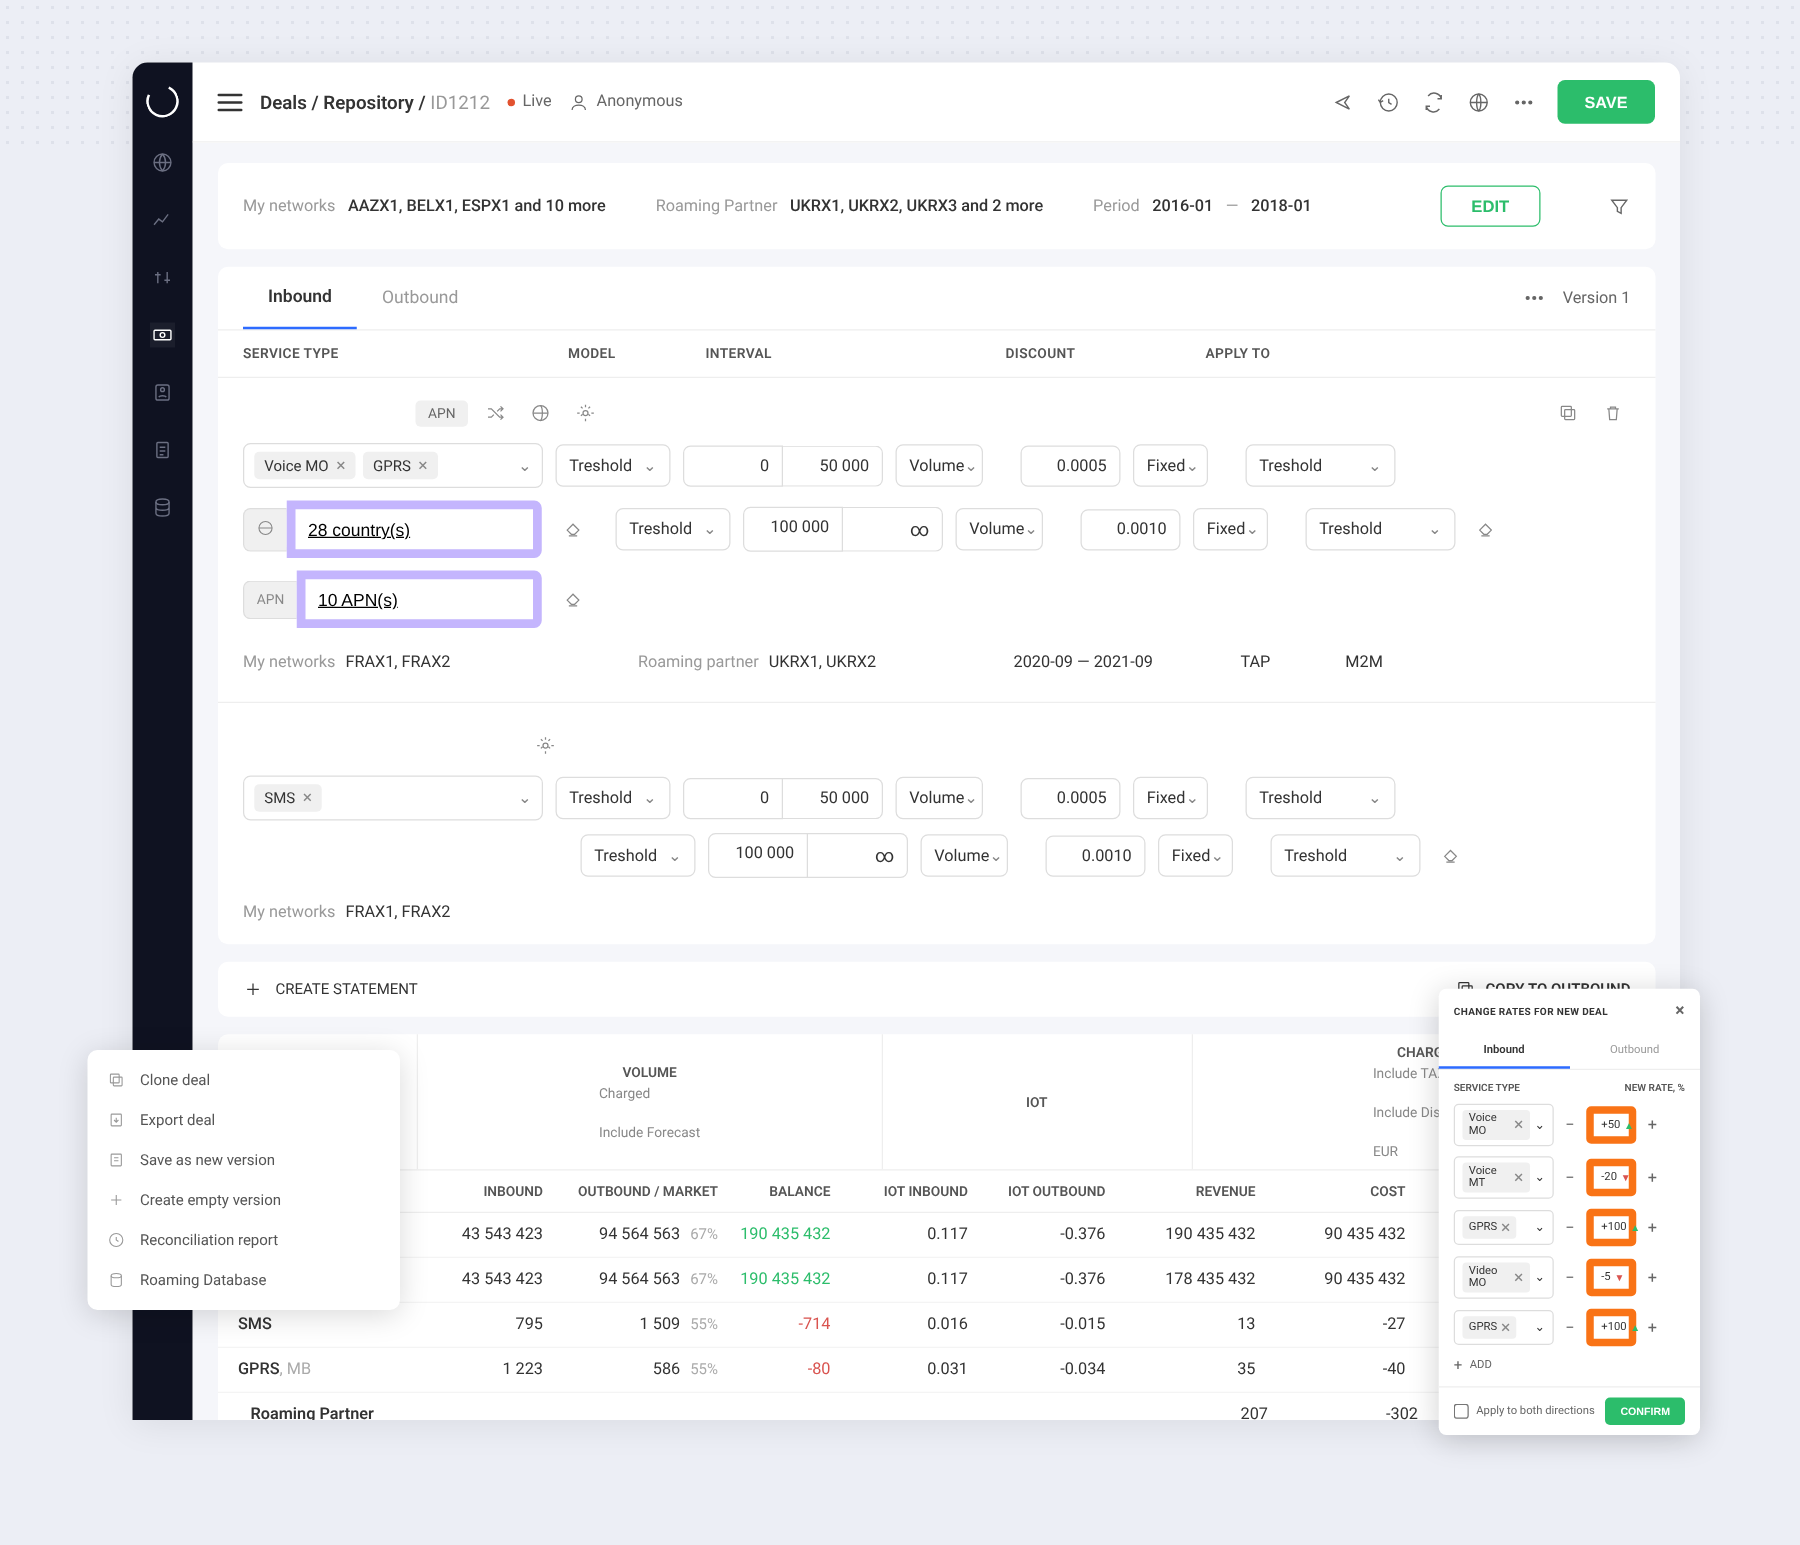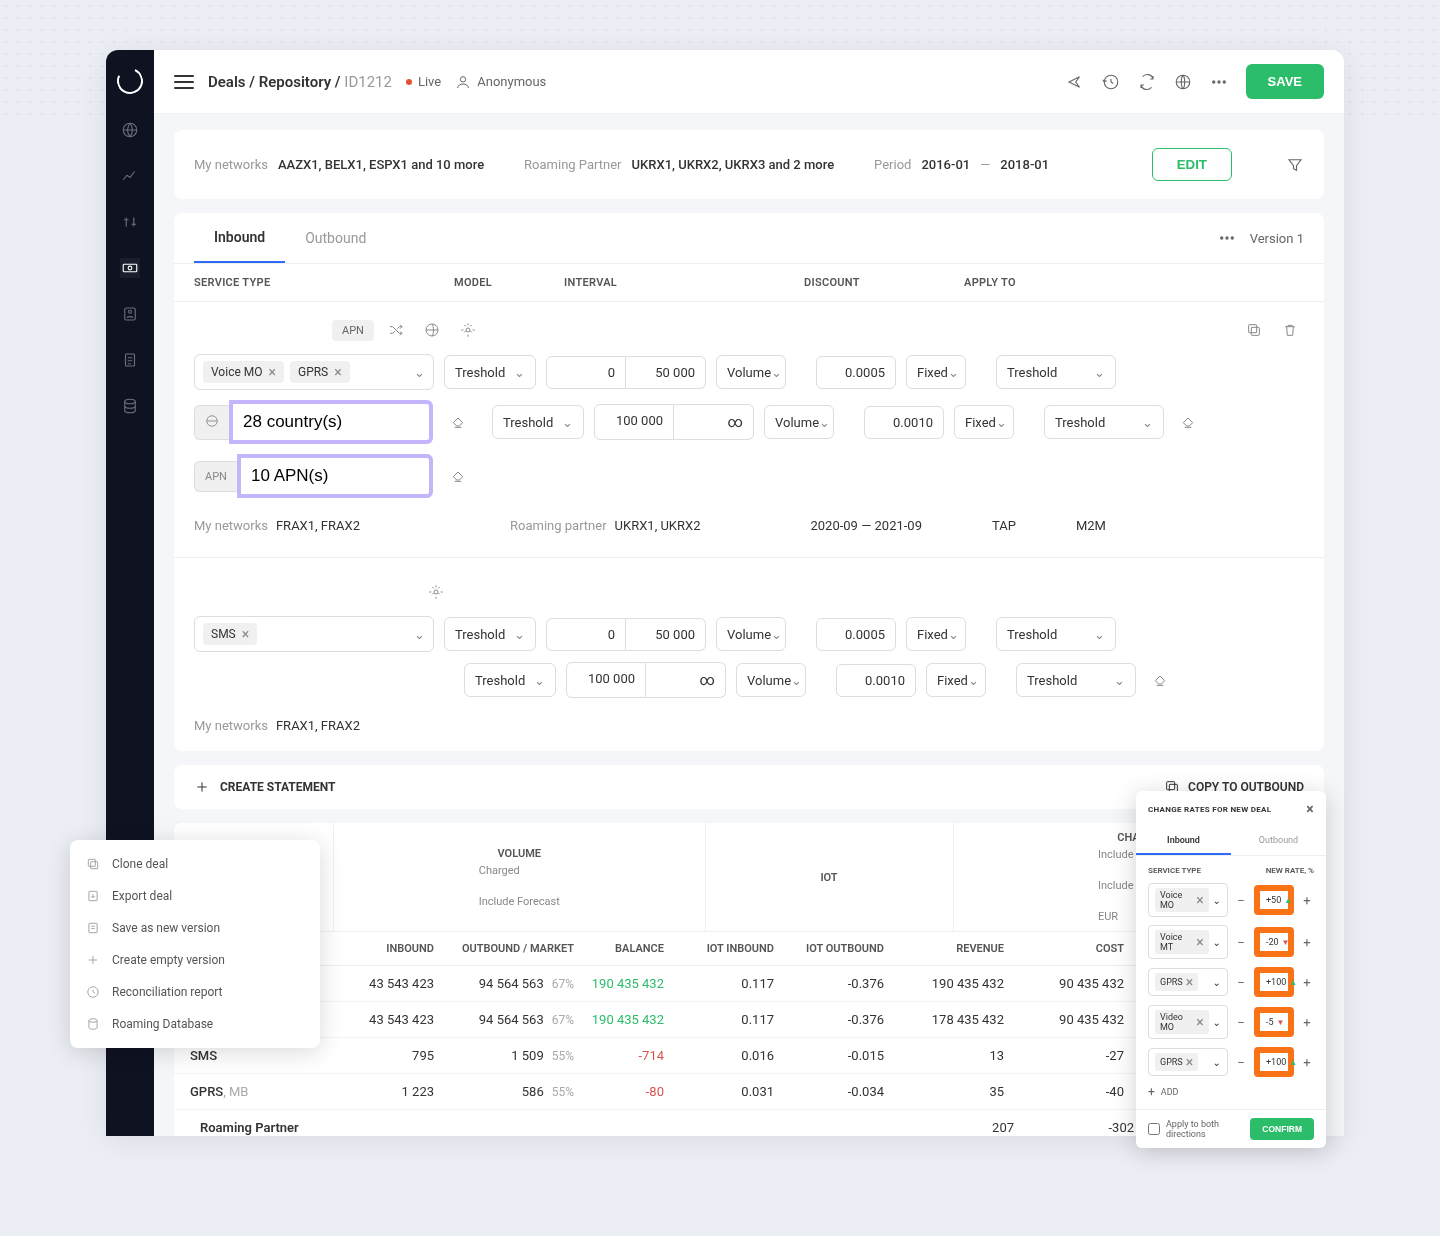--- a/index.html
+++ b/index.html
@@ -62,27 +62,27 @@
 .select-box.w-unit { width: 70px; }
 .select-box.w-apply { width: 120px; }
 .interval-group { display: flex; gap: 0; width: 160px; }
 .num-input { border: 1px solid #ddd; padding: 8px 10px; text-align: right; font-size: 13px; background: #fff; }
 .num-input.left { border-radius: 6px 0 0 6px; width: 80px; }
 .num-input.right { border-radius: 0 6px 6px 0; border-left: none; width: 80px; }
 .num-input.single { border-radius: 6px; width: 80px; }
 .erase-icon { width: 28px; height: 28px; display: flex; align-items: center; justify-content: center; cursor: pointer; color: #888; }
 .erase-icon svg { width: 16px; height: 16px; stroke: currentColor; fill: none; stroke-width: 1.5; }
 .prefix-label { background: #f0f0f0; border: 1px solid #ddd; border-right: none; border-radius: 6px 0 0 6px; padding: 8px 10px; font-size: 11px; color: #888; }
-.text-input-suffix { border: 4px solid #c4b5fd; border-radius: 0 6px 6px 0; padding: 8px 10px; width: 200px; font-size: 17px; }
+.text-input-suffix { border: 7px solid #c4b5fd; border-radius: 0 6px 6px 0; padding: 8px 10px; width: 200px; font-size: 14px; text-decoration: underline; }
 .meta-row { display: flex; align-items: center; gap: 30px; padding: 10px 0 4px 0; font-size: 13px; }
 .meta-label { color: #999; margin-right: 8px; }
 .show-details { text-align: center; padding: 14px 0; color: #666; font-size: 12px; cursor: pointer; }
 .show-details .chev { margin-left: 6px; }
 .action-bar { background: #fff; border-radius: 8px; padding: 14px 20px; display: flex; align-items: center; margin-bottom: 14px; }
-.create-stmt { display: flex; align-items: center; gap: 10px; font-weight: 700; font-size: 12px; cursor: pointer; }
+.create-stmt { display: flex; align-items: center; gap: 10px; font-weight: 400; font-size: 12px; cursor: pointer; }
 .copy-out { margin-left: auto; display: flex; align-items: center; gap: 8px; font-weight: 600; font-size: 12px; cursor: pointer; }
 .plus-icon, .copy-icon { width: 16px; height: 16px; stroke: #333; fill: none; stroke-width: 1.5; }
 .values-card { background: #fff; border-radius: 8px; }
 .values-head { display: flex; align-items: stretch; border-bottom: 1px solid #eee; }
 .values-title-cell { padding: 14px 16px; display: flex; align-items: center; gap: 12px; width: 160px; border-right: 1px solid #eee; }
 .values-title { font-size: 15px; font-weight: 600; font-style: italic; }
 .small-icon { width: 14px; height: 14px; color: #888; cursor: pointer; }
 .group-head { display: flex; flex-direction: column; align-items: center; justify-content: center; gap: 4px; border-right: 1px solid #eee; padding: 8px 0; }
 .group-head.volume { flex: 1.2; }
 .group-head.iot { flex: 0.8; }
@@ -101,21 +101,21 @@
 .data-row { display: flex; padding: 10px 16px; border-bottom: 1px solid #f4f4f4; font-size: 13px; align-items: center; }
 .data-row.subrow { padding-left: 26px; }
 .data-row .dc-service { color: #333; font-weight: 500; }
 .data-row .unit { color: #aaa; font-weight: 400; }
 .green { color: #2cbd6b; }
 .red { color: #d9534f; }
 .pct { color: #aaa; margin-left: 8px; font-size: 12px; }
 .context-menu { position: absolute; left: 70px; top: 840px; width: 250px; background: #fff; border-radius: 8px; box-shadow: 0 4px 24px rgba(0,0,0,0.15); padding: 8px 0; z-index: 50; }
 .context-item { display: flex; align-items: center; gap: 12px; padding: 9px 16px; font-size: 12px; color: #555; cursor: pointer; }
 .context-item svg { width: 14px; height: 14px; stroke: #999; fill: none; stroke-width: 1.5; }
-.rates-popup { position: absolute; right: 114px; bottom: 88px; width: 190px; background: #fff; border-radius: 6px; box-shadow: 0 4px 24px rgba(0,0,0,0.18); z-index: 50; }
+.rates-popup { position: absolute; right: 80px; bottom: 88px; width: 209px; background: #fff; border-radius: 6px; box-shadow: 0 4px 24px rgba(0,0,0,0.18); z-index: 50; }
 .rates-head { display: flex; align-items: center; justify-content: space-between; padding: 10px 12px; font-size: 8px; font-weight: 700; color: #333; letter-spacing: 0.3px; }
 .rates-x { font-size: 14px; color: #666; cursor: pointer; }
 .rates-tabs { display: flex; border-bottom: 1px solid #eee; }
 .rates-tab { flex: 1; text-align: center; padding: 8px 0; font-size: 9px; color: #999; cursor: pointer; }
 .rates-tab.active { color: #333; font-weight: 600; border-bottom: 2px solid #2d6bff; }
 .rates-body { padding: 10px 12px; }
 .rates-cols { display: flex; justify-content: space-between; font-size: 8px; font-weight: 600; color: #555; text-transform: uppercase; margin-bottom: 8px; }
 .rate-row { display: flex; align-items: center; gap: 6px; margin-bottom: 8px; }
 .rate-chip-sel { display: flex; align-items: center; gap: 4px; border: 1px solid #ddd; border-radius: 4px; padding: 4px 6px; font-size: 9px; width: 80px; }
 .rate-chip-sel .chev { font-size: 10px; }

